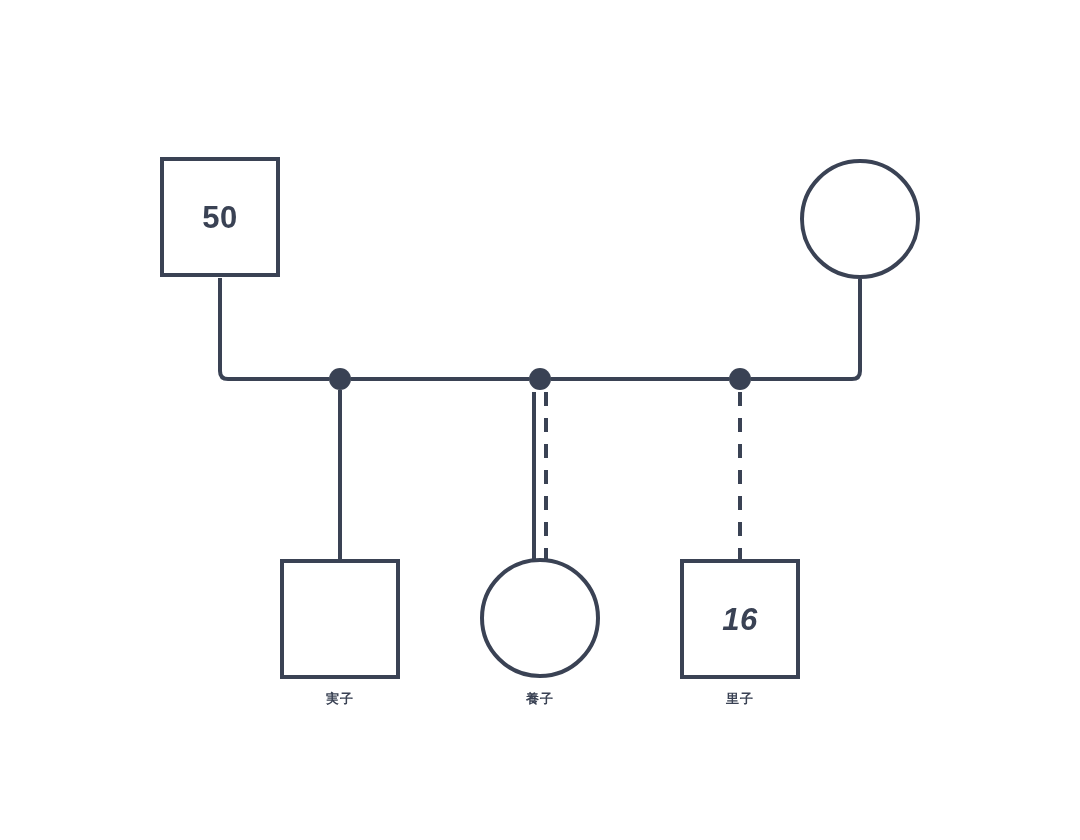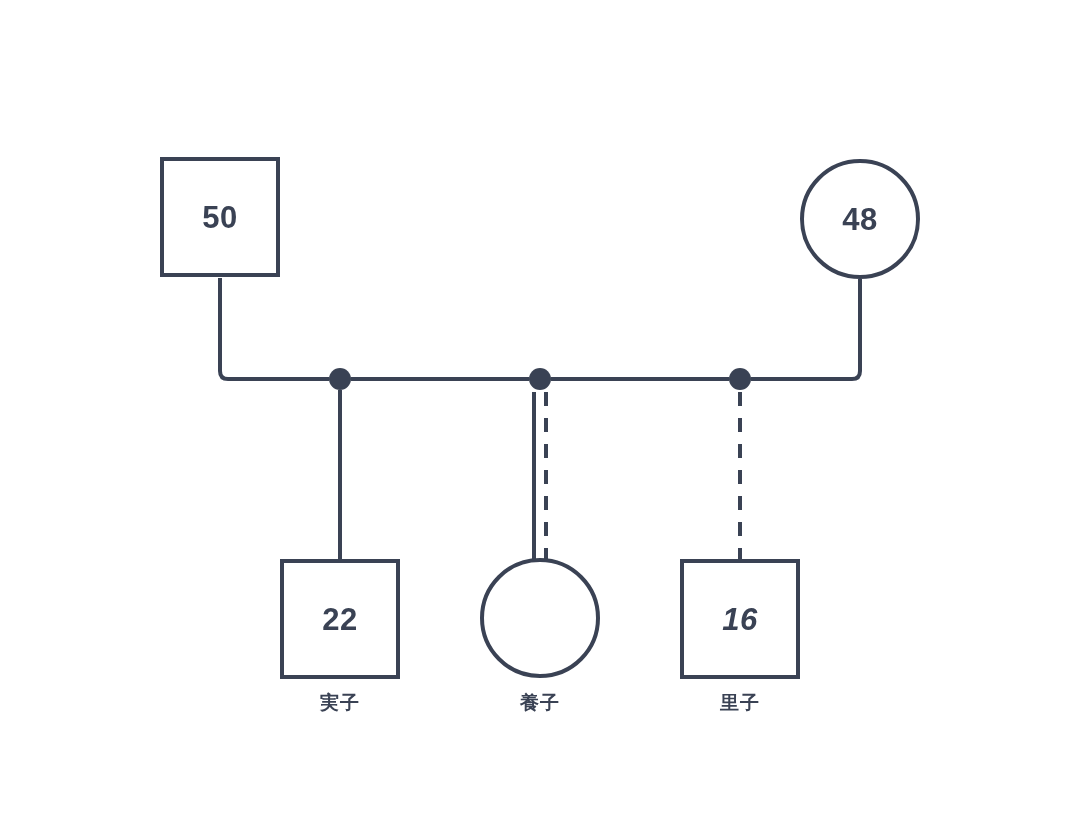--- a/index.html
+++ b/index.html
@@ -33,21 +33,21 @@
     color: #3a4254;
     text-align: center;
     user-select: none;
     white-space: nowrap;
   }
   .age-label {
     font-size: 31px;
     letter-spacing: 0.5px;
   }
   .relation-label {
-    font-size: 19px;
+    font-size: 13px;
     letter-spacing: 1px;
   }
 </style>
 </head>
 <body>
 
 <div id="genogram-canvas">
 
   <svg id="genogram-svg" viewBox="0 0 1080 840" xmlns="http://www.w3.org/2000/svg">
 
@@ -75,23 +75,21 @@
 
     <rect x="282" y="561" width="116" height="116" fill="#ffffff" stroke="#3a4254" stroke-width="4"></rect>
 
     <circle cx="540" cy="618" r="58" fill="#ffffff" stroke="#3a4254" stroke-width="4"></circle>
 
     <rect x="682" y="561" width="116" height="116" fill="#ffffff" stroke="#3a4254" stroke-width="4"></rect>
   </svg>
 
   <div class="node-label age-label" style="left:140px; top:200px; width:160px;">50</div>
 
-  <div class="node-label age-label" style="left:780px; top:202px; width:160px;">48</div>
 
-  <div class="node-label age-label" style="left:260px; top:602px; width:160px;">22</div>
 
 
   <div class="node-label age-label" style="left:660px; top:602px; width:160px;font-style:italic;">16</div>
 
   <div class="node-label relation-label" style="left:260px; top:690px; width:160px;">実子</div>
 
   <div class="node-label relation-label" style="left:660px; top:690px; width:160px;">里子</div>
 
   <div class="node-label relation-label" style="left:460px; top:690px; width:160px;">養子</div>
 

